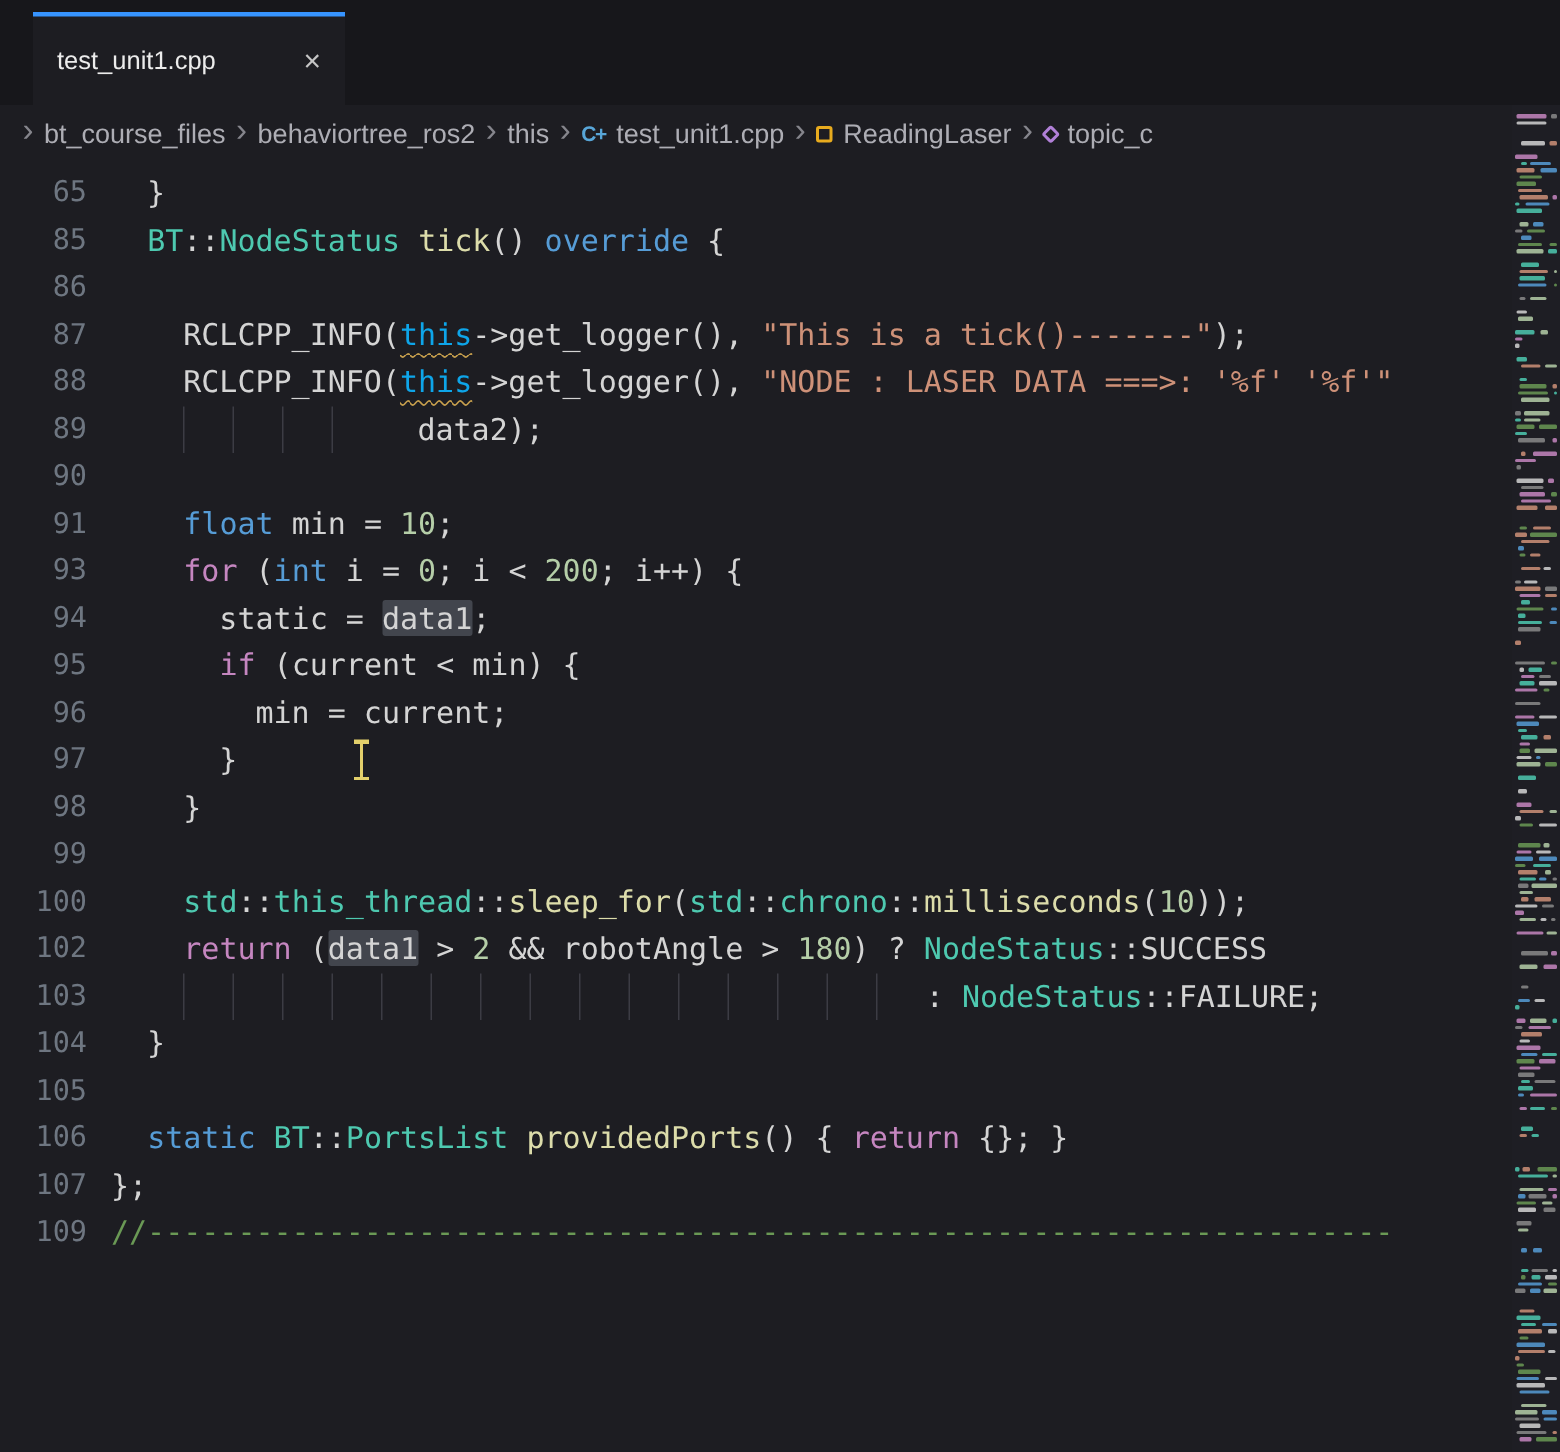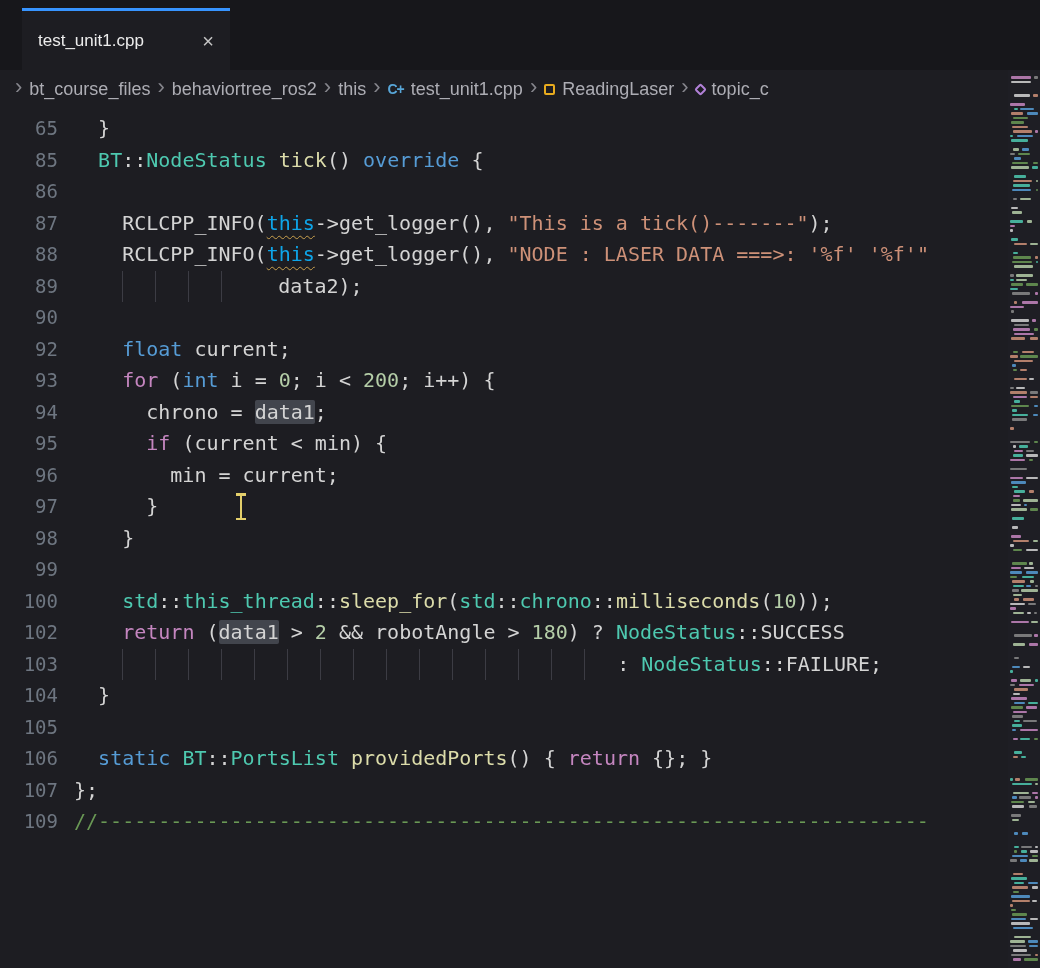--- a/index.html
+++ b/index.html
@@ -122,30 +122,30 @@
           </div>
           <div class="line">
             <span class="ln">89</span>
             <span class="code"><span style="color: rgb(212, 212, 212);">    </span><span class="g" style="width: 33px;"></span><span class="g" style="width: 33px;"></span><span class="g" style="width: 33px;"></span><span class="g" style="width: 33px;"></span><span style="color: rgb(212, 212, 212);">  data2);</span></span>
           </div>
           <div class="line">
             <span class="ln">90</span>
             <span class="code"></span>
           </div>
           <div class="line">
-            <span class="ln">92</span>
-            <span class="code"><span style="color: rgb(212, 212, 212);">    </span><span style="color: rgb(86, 156, 214);">float</span><span style="color: rgb(212, 212, 212);"> current;</span></span>
+            <span class="ln">91</span>
+            <span class="code"><span style="color: rgb(212, 212, 212);">    </span><span style="color: rgb(86, 156, 214);">float</span><span style="color: rgb(212, 212, 212);"> min = </span><span style="color: rgb(181, 206, 168);">10</span><span style="color: rgb(212, 212, 212);">;</span></span>
           </div>
           <div class="line">
             <span class="ln">93</span>
             <span class="code"><span style="color: rgb(212, 212, 212);">    </span><span style="color: rgb(197, 134, 192);">for</span><span style="color: rgb(212, 212, 212);"> (</span><span style="color: rgb(86, 156, 214);">int</span><span style="color: rgb(212, 212, 212);"> i = </span><span style="color: rgb(181, 206, 168);">0</span><span style="color: rgb(212, 212, 212);">; i &lt; </span><span style="color: rgb(181, 206, 168);">200</span><span style="color: rgb(212, 212, 212);">; i++) {</span></span>
           </div>
           <div class="line">
             <span class="ln">94</span>
-            <span class="code"><span style="color: rgb(212, 212, 212);">      chrono = </span><span class="hl" style="color: rgb(212, 212, 212);">data1</span><span style="color: rgb(212, 212, 212);">;</span></span>
+            <span class="code"><span style="color: rgb(212, 212, 212);">      static = </span><span class="hl" style="color: rgb(212, 212, 212);">data1</span><span style="color: rgb(212, 212, 212);">;</span></span>
           </div>
           <div class="line">
             <span class="ln">95</span>
             <span class="code"><span style="color: rgb(212, 212, 212);">      </span><span style="color: rgb(197, 134, 192);">if</span><span style="color: rgb(212, 212, 212);"> (current &lt; min) {</span></span>
           </div>
           <div class="line">
             <span class="ln">96</span>
             <span class="code"><span style="color: rgb(212, 212, 212);">        min = current;</span></span>
           </div>
           <div class="line">

